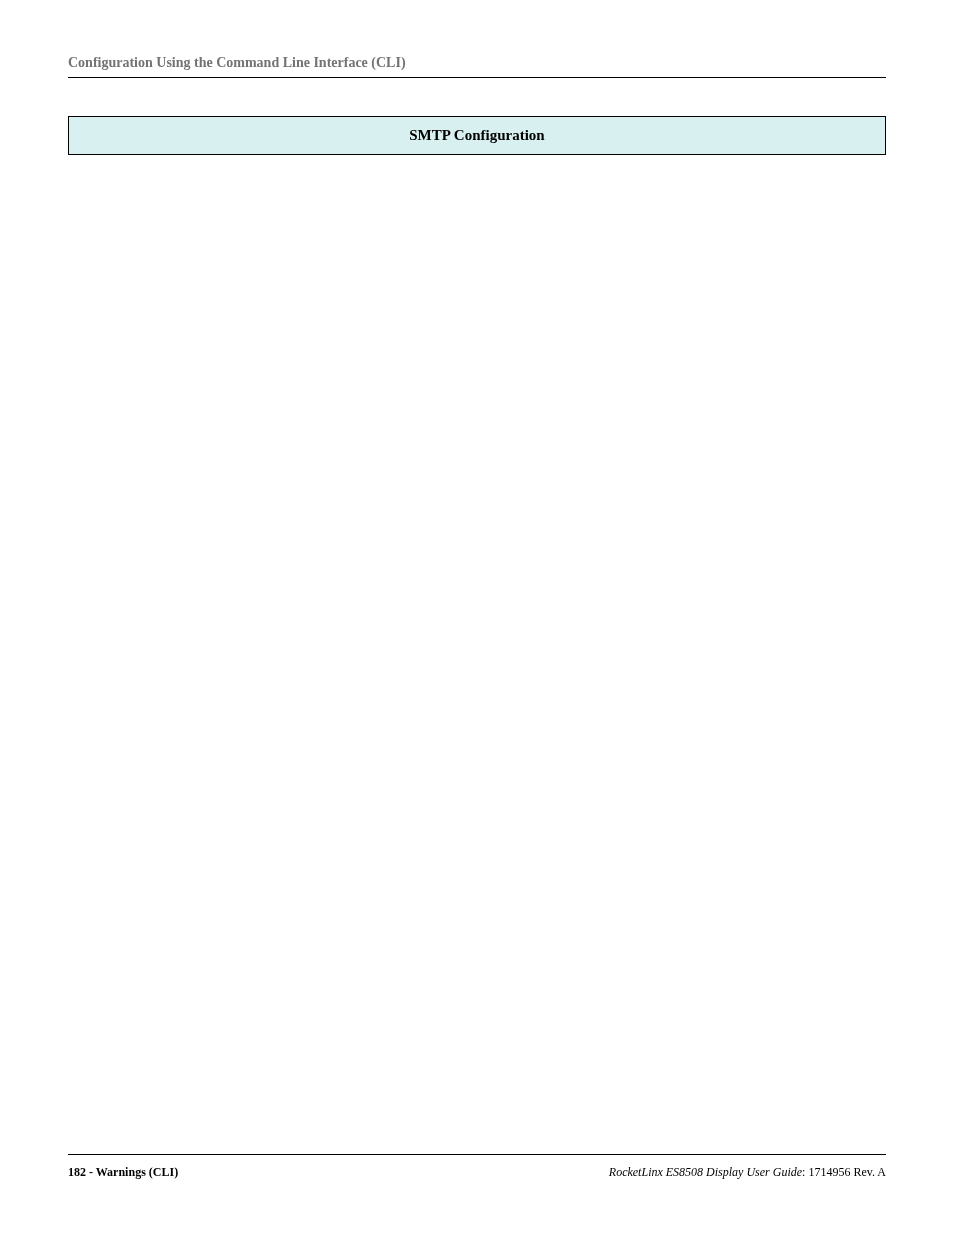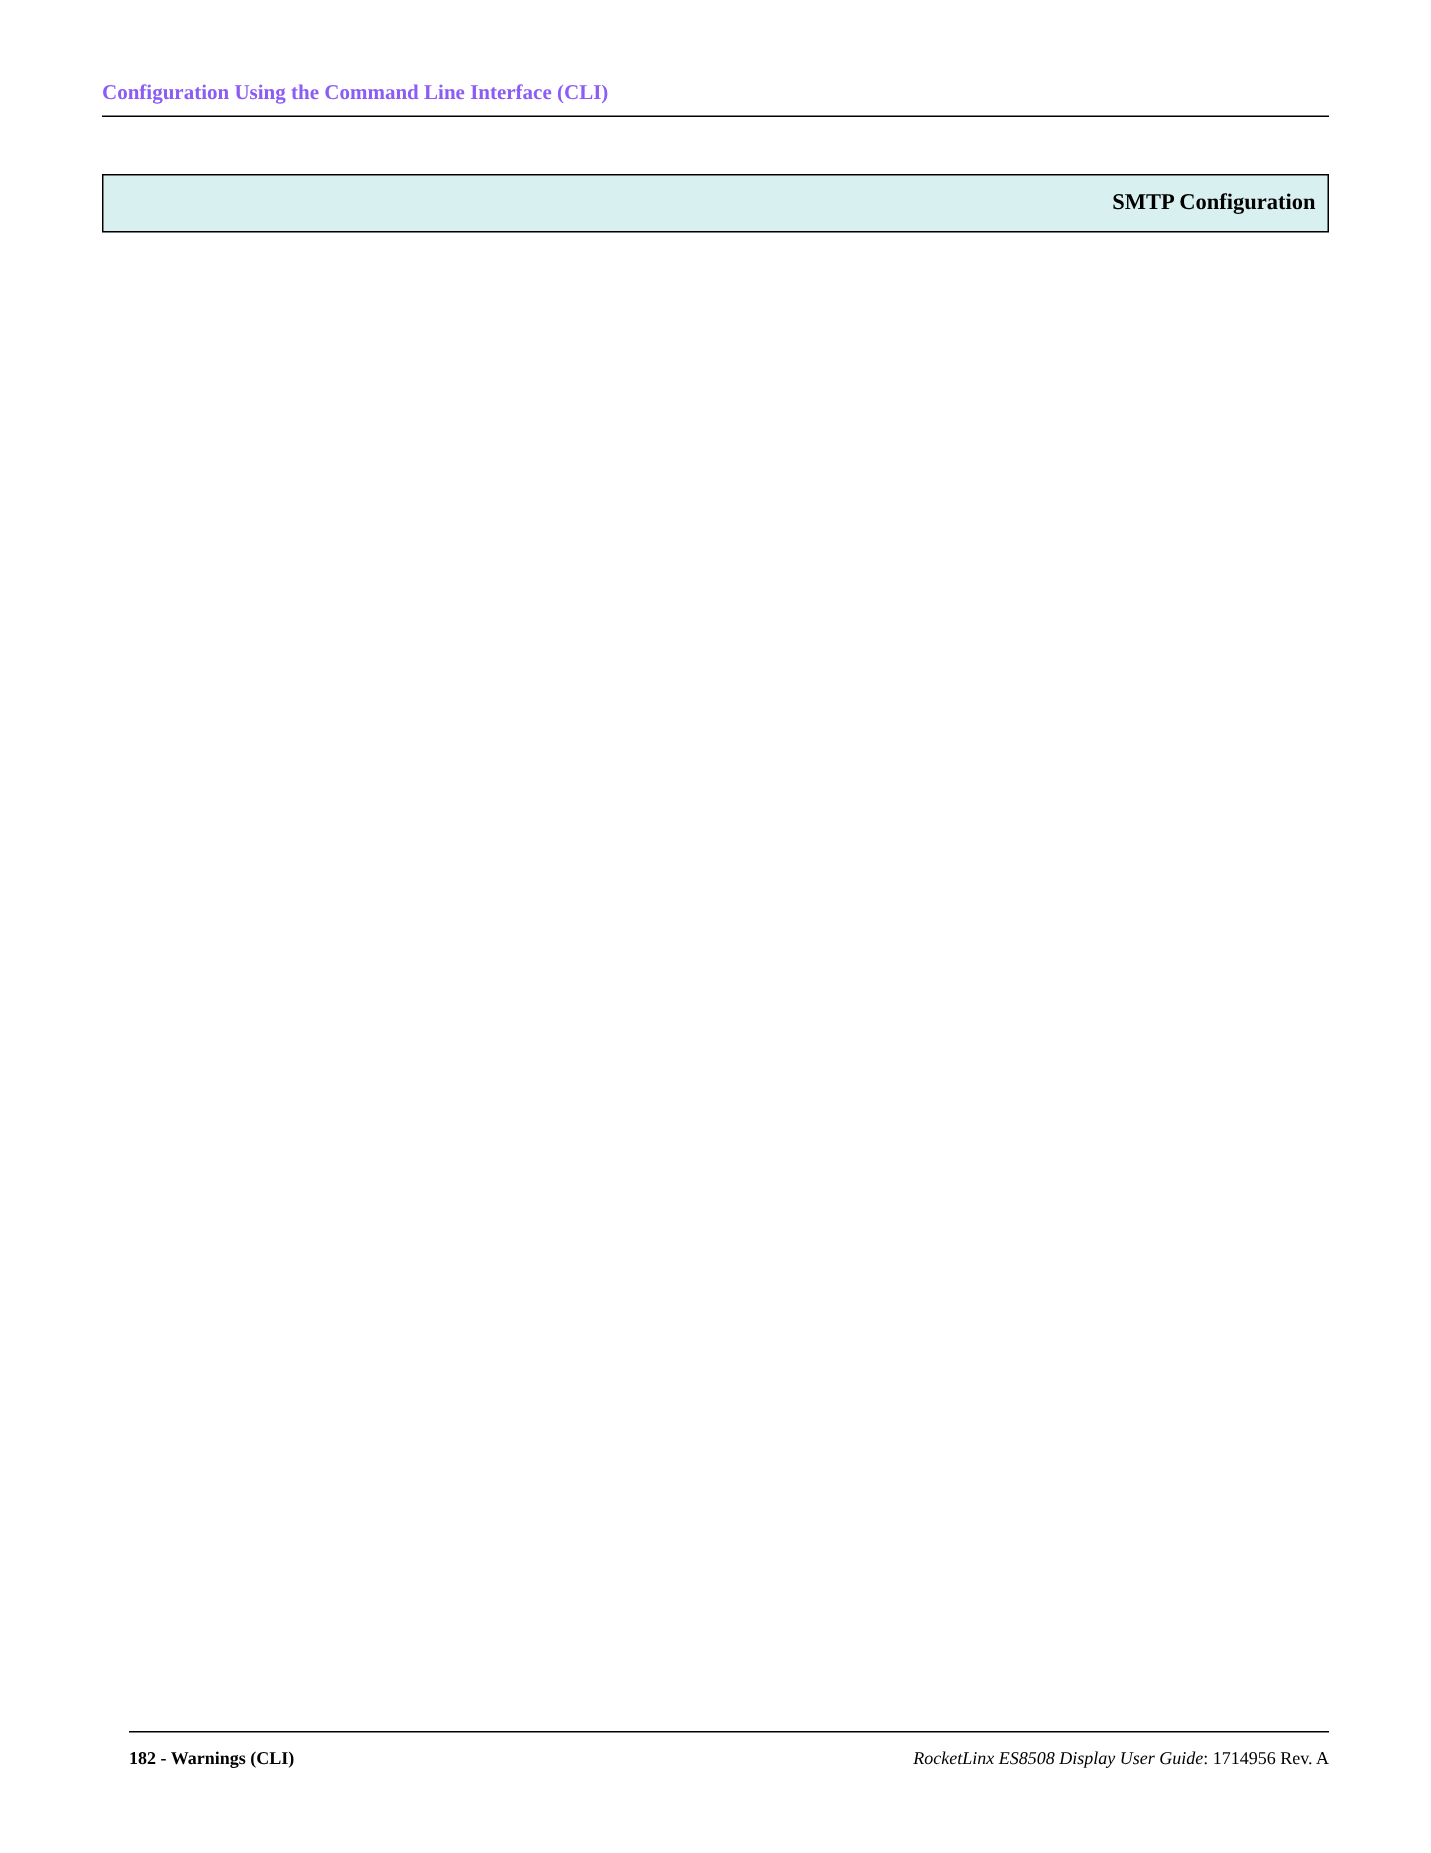--- a/index.html
+++ b/index.html
@@ -16,35 +16,35 @@
       padding: 55px 68px;
     }
     .header-section {
       border-bottom: 1.5px solid #000;
       padding-bottom: 6px;
       margin-bottom: 38px;
     }
     .header-text {
       font-size: 14px;
       font-weight: bold;
-      color: #8b5cf6;
+      color: #737373;
     }
     .config-table {
       width: 100%;
       border-collapse: collapse;
       border: 1.5px solid #000;
     }
     .table-header-row {
       background-color: #d9f0f0;
     }
     .table-header-cell {
       font-size: 15px;
       font-weight: bold;
       padding: 10px 8px;
-      text-align: right;
+      text-align: center;
       border-bottom: 1px solid #000;
     }
     .table-body-row td {
       vertical-align: middle;
     }
     .label-cell {
       width: 170px;
       font-size: 15px;
       padding: 60px 8px;
       border-right: 1px solid #000;
@@ -55,21 +55,20 @@
     .footer-section {
       position: absolute;
       bottom: 55px;
       left: 68px;
       right: 68px;
       border-top: 1.5px solid #000;
       padding-top: 10px;
       display: flex;
       justify-content: space-between;
       font-size: 12px;
-      margin-left: 18px;
     }
     .footer-left {
       font-weight: bold;
     }
     .footer-right-italic {
       font-style: italic;
     }
   </style>
 </head>
 <body>

